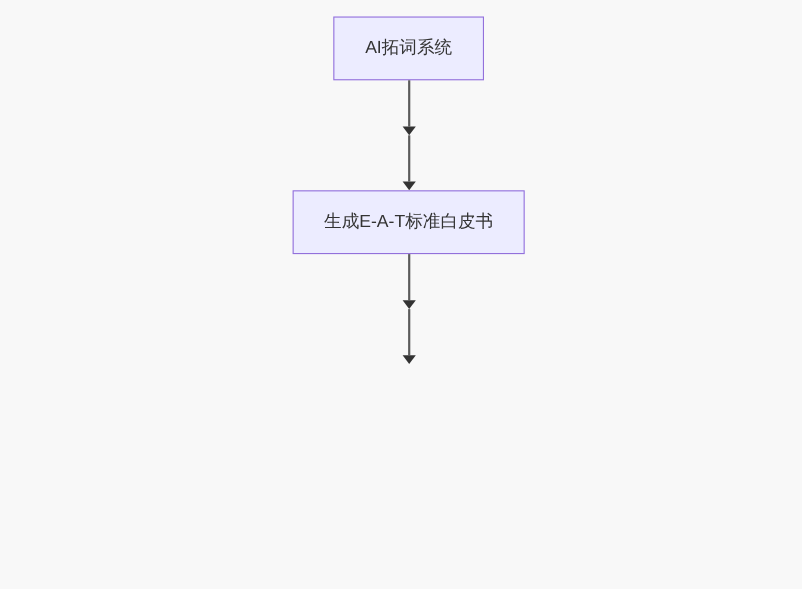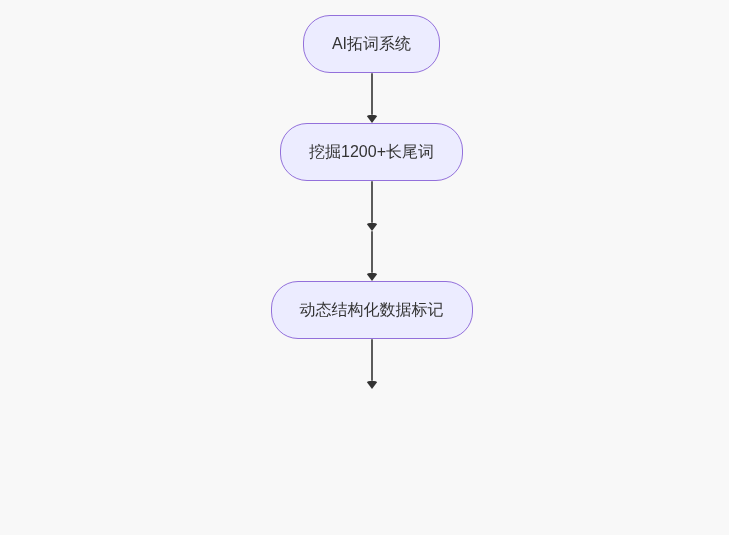--- a/index.html
+++ b/index.html
@@ -1,15 +1,15 @@
 <!DOCTYPE html>
 <html><head>
 <meta charset="utf-8">
 <style>
-  * { margin: 0; padding: 0; box-sizing: border-box; border-radius: 27px; }
+  * { margin: 0; padding: 0; box-sizing: border-box; }
 
   html, body {
     width: 729px;
     height: 535px;
     overflow: hidden;
     background: #f8f8f8;
     font-family: "Liberation Sans", "DejaVu Sans", sans-serif;
   }
 
   .canvas {
@@ -78,39 +78,36 @@
 
     <div class="node">
       <span class="node-label">AI拓词系统</span>
     </div>
 
     <div class="arrow">
       <div class="arrow-line"></div>
       <div class="arrow-head"></div>
     </div>
 
+
+    <div class="arrow">
+      <div class="arrow-line"></div>
+      <div class="arrow-head"></div>
+    </div>
+
     <div class="node">
-      <span class="node-label">挖掘1200+长尾词</span>
+      <span class="node-label">生成E-A-T标准白皮书</span>
     </div>
 
     <div class="arrow">
       <div class="arrow-line"></div>
       <div class="arrow-head"></div>
     </div>
 
 
     <div class="arrow">
       <div class="arrow-line"></div>
       <div class="arrow-head"></div>
     </div>
 
-    <div class="node">
-      <span class="node-label">动态结构化数据标记</span>
-    </div>
-
-    <div class="arrow">
-      <div class="arrow-line"></div>
-      <div class="arrow-head"></div>
-    </div>
-
 
   </div>
 </div>
 
 </body></html>

